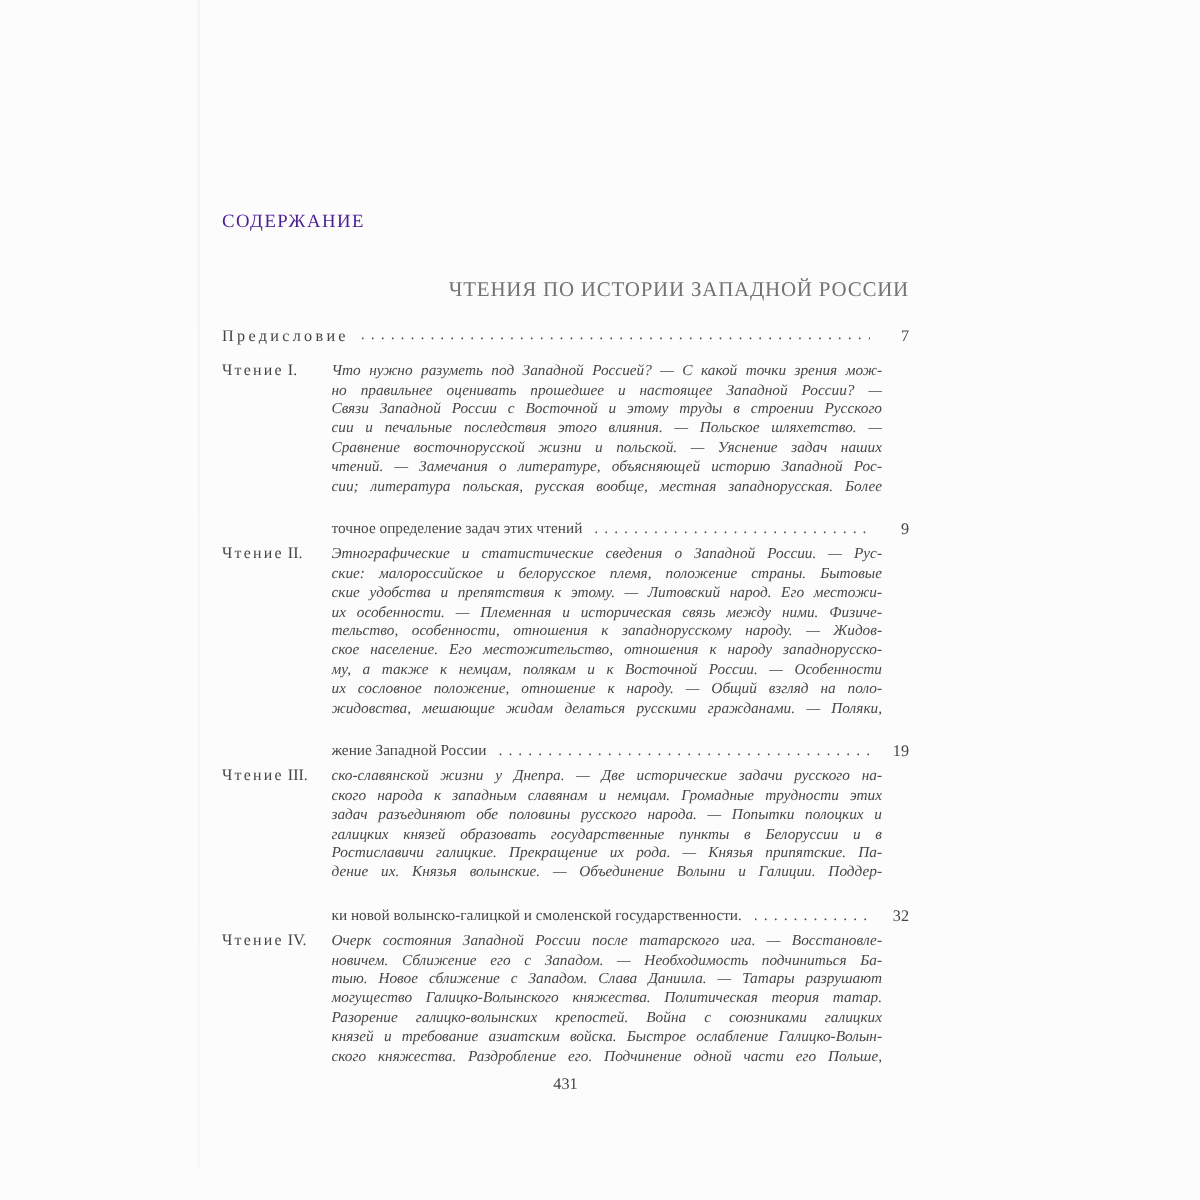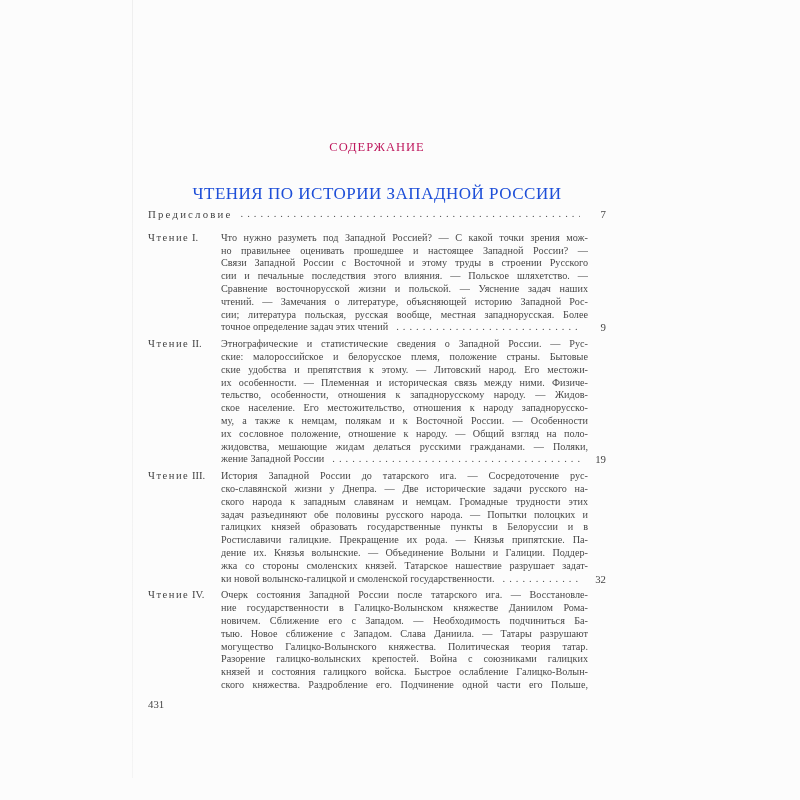--- a/index.html
+++ b/index.html
@@ -9,56 +9,56 @@
     font-family: "Liberation Serif", serif;
     color: #474747;
   }
   .page-edge {
     position: absolute; left: 132px; top: 0; width: 1px; height: 778px;
     background: linear-gradient(#efefef, #f4f4f4);
   }
   .content { position: absolute; left: 148px; top: 140px; width: 458px; }
 
   .toc-title {
-    margin: 0; font-size: 12.5px; font-weight: 400; color: #be185d;
-    text-align: center; letter-spacing: 1px; line-height: 14px;
+    margin: 0; font-size: 12.5px; font-weight: 400; color: #4c1d95;
+    letter-spacing: 1px; line-height: 14px;
   }
   .toc-section-title {
-    margin: 33px 0 0 0; font-size: 17px; font-weight: 400; color: #1d4ed8;
-    text-align: center; letter-spacing: 0.5px; line-height: 14px;
+    margin: 33px 0 0 0; font-size: 14px; font-weight: 400; color: #737373;
+    text-align: right; letter-spacing: 0.5px; line-height: 14px;
   }
 
   .preface-row {
-    display: flex; align-items: flex-end; margin-top: 7px;
+    display: flex; align-items: flex-end; margin-top: 17px;
     font-size: 10.8px; line-height: 12.8px; color: #454545;
   }
   .preface-label { letter-spacing: 2.2px; white-space: nowrap; }
   .leader {
     flex: 1 1 auto; overflow: hidden; white-space: nowrap;
     letter-spacing: 4px; margin: 0 6px 0 8px; color: #4e4e4e; font-size: 10.5px;
   }
   .pagenum { width: 20px; flex: 0 0 auto; text-align: right; font-size: 10.8px; color: #454545; }
 
   #entries { margin-top: 11px; }
   .entry { display: flex; margin-bottom: 4px; }
   .entry-label {
     width: 73px; flex: 0 0 auto; font-size: 10.6px; line-height: 12.8px;
     white-space: nowrap; color: #454545;
   }
   .entry-label .lw { letter-spacing: 1.5px; }
   .entry-body { flex: 1 1 auto; font-size: 10.2px; line-height: 12.8px; color: #474747; }
   .line {
     width: 367px; height: 12.8px; overflow: hidden;
-    text-align: justify; text-align-last: justify;
+    text-align: justify; text-align-last: justify; font-style: italic;
   }
-  .lastline { display: flex; align-items: center; width: 385px; height: 12.8px; overflow: hidden; }
+  .lastline { display: flex; align-items: center; width: 385px; height: 12.8px; overflow: hidden; margin-top: 16px; }
   .lastline .ltext { white-space: nowrap; }
   .lastline .pagenum { width: 18px; }
 
-  .folio { margin-top: 6px; text-align: left; font-size: 10.8px; color: #454545; }
+  .folio { margin-top: 6px; text-align: center; font-size: 10.8px; color: #454545; }
 </style>
 </head>
 <body style="background: rgb(252, 252, 252); color: rgb(71, 71, 71);">
 
 <div class="page-edge"></div>
 
 <div class="content">
   <h1 class="toc-title">СОДЕРЖАНИЕ</h1>
   <h2 class="toc-section-title">ЧТЕНИЯ ПО ИСТОРИИ ЗАПАДНОЙ РОССИИ</h2>
 
@@ -101,44 +101,41 @@
           <div class="lastline">
             <span class="ltext">жение Западной России</span>
             <span class="leader">..........................................................................................</span>
             <span class="pagenum">19</span>
           </div>
         </div>
       </div>
       <div class="entry">
         <div class="entry-label"><span class="lw">Чтение</span><span class="ln"> III.</span></div>
         <div class="entry-body">
-          <div class="line">История Западной России до татарского ига. — Сосредоточение рус-</div>
           <div class="line">ско-славянской жизни у Днепра. — Две исторические задачи русского на-</div>
           <div class="line">ского народа к западным славянам и немцам. Громадные трудности этих</div>
           <div class="line">задач разъединяют обе половины русского народа. — Попытки полоцких и</div>
           <div class="line">галицких князей образовать государственные пункты в Белоруссии и в</div>
           <div class="line">Ростиславичи галицкие. Прекращение их рода. — Князья припятские. Па-</div>
           <div class="line">дение их. Князья волынские. — Объединение Волыни и Галиции. Поддер-</div>
-          <div class="line">жка со стороны смоленских князей. Татарское нашествие разрушает задат-</div>
           <div class="lastline">
             <span class="ltext">ки новой волынско-галицкой и смоленской государственности.</span>
             <span class="leader">..........................................................................................</span>
             <span class="pagenum">32</span>
           </div>
         </div>
       </div>
       <div class="entry">
         <div class="entry-label"><span class="lw">Чтение</span><span class="ln"> IV.</span></div>
         <div class="entry-body">
           <div class="line">Очерк состояния Западной России после татарского ига. — Восстановле-</div>
-          <div class="line">ние государственности в Галицко-Волынском княжестве Даниилом Рома-</div>
           <div class="line">новичем. Сближение его с Западом. — Необходимость подчиниться Ба-</div>
           <div class="line">тыю. Новое сближение с Западом. Слава Даниила. — Татары разрушают</div>
           <div class="line">могущество Галицко-Волынского княжества. Политическая теория татар.</div>
           <div class="line">Разорение галицко-волынских крепостей. Война с союзниками галицких</div>
-          <div class="line">князей и состояния галицкого войска. Быстрое ослабление Галицко-Волын-</div>
+          <div class="line">князей и требование азиатским войска. Быстрое ослабление Галицко-Волын-</div>
           <div class="line">ского княжества. Раздробление его. Подчинение одной части его Польше,</div>
         </div>
       </div>
     </div>
 
   <div class="folio">431</div>
 </div>
 
 </body></html>

